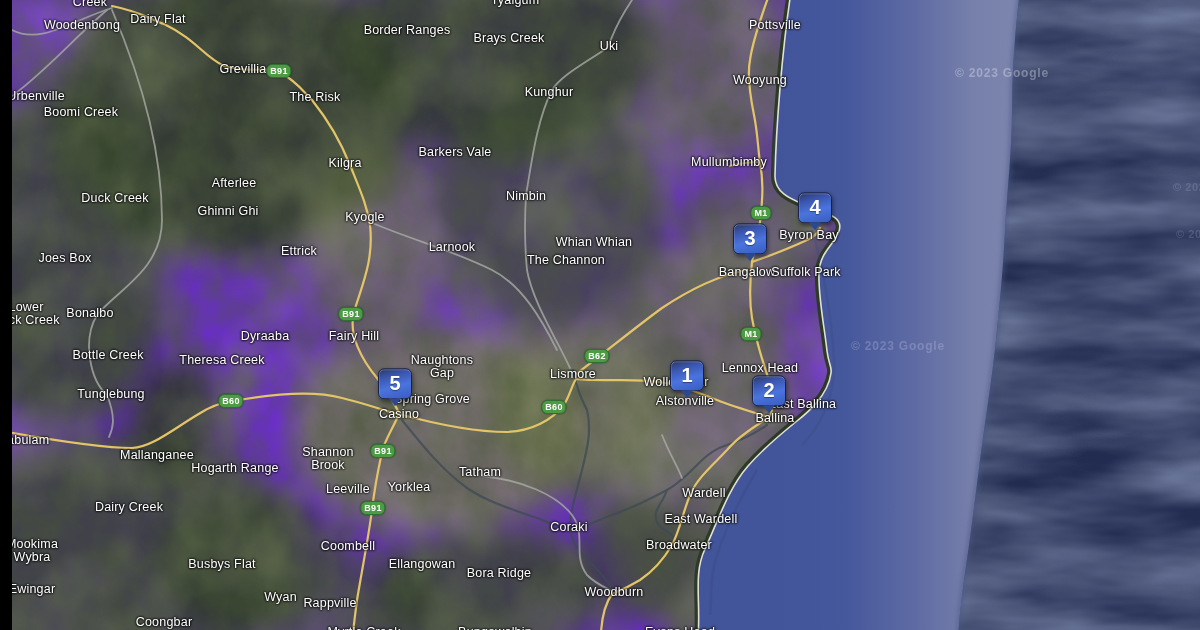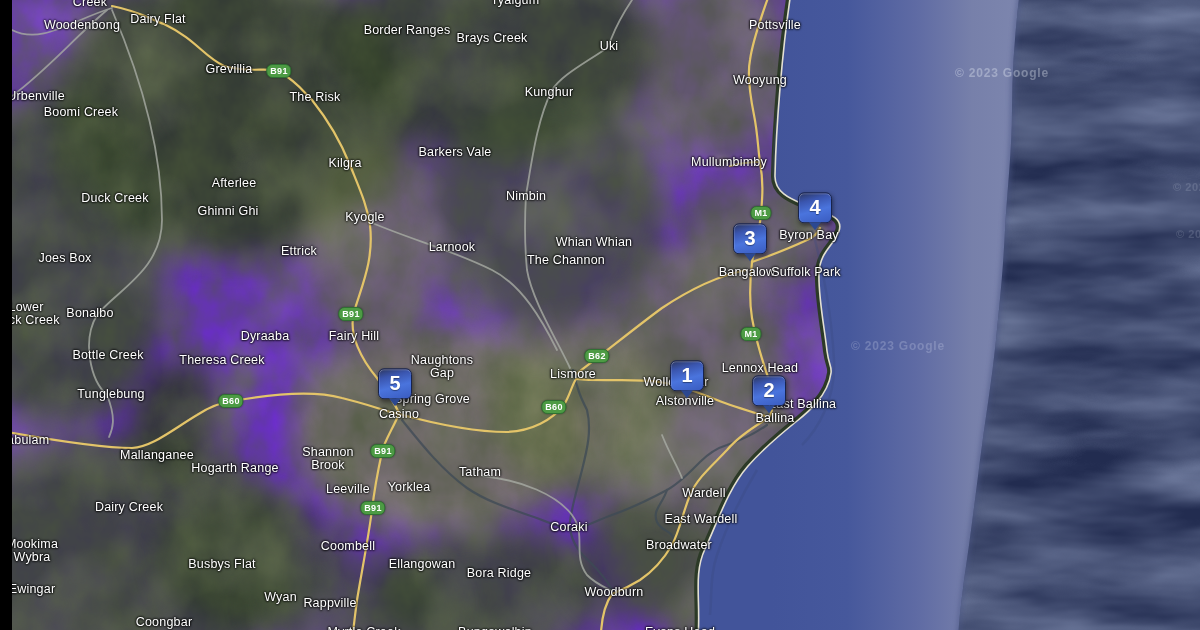--- a/index.html
+++ b/index.html
@@ -166,30 +166,30 @@
       </div>
       <div class="place-label" style="left: 146px; top: 19px;">
         <div>Dairy Flat</div>
       </div>
       <div class="place-label" style="left: 503px; top: 0px;">
         <div>Tyalgum</div>
       </div>
       <div class="place-label" style="left: 395px; top: 30px;">
         <div>Border Ranges</div>
       </div>
-      <div class="place-label" style="left: 480px; top: 38px;">
+      <div class="place-label" style="left: 497px; top: 38px;">
         <div>Brays Creek</div>
       </div>
       <div class="place-label" style="left: 597px; top: 46px;">
         <div>Uki</div>
       </div>
       <div class="place-label" style="left: 763px; top: 25px;">
         <div>Pottsville</div>
       </div>
-      <div class="place-label" style="left: 217px; top: 69px; text-align: center;">
+      <div class="place-label" style="left: 231px; top: 69px; text-align: center;">
         <div>Grevillia</div>
       </div>
       <div class="place-label" style="left: 303px; top: 97px;">
         <div>The Risk</div>
       </div>
       <div class="place-label" style="left: 24px; top: 96px;">
         <div>Urbenville</div>
       </div>
       <div class="place-label" style="left: 69px; top: 112px;">
         <div>Boomi Creek</div>

